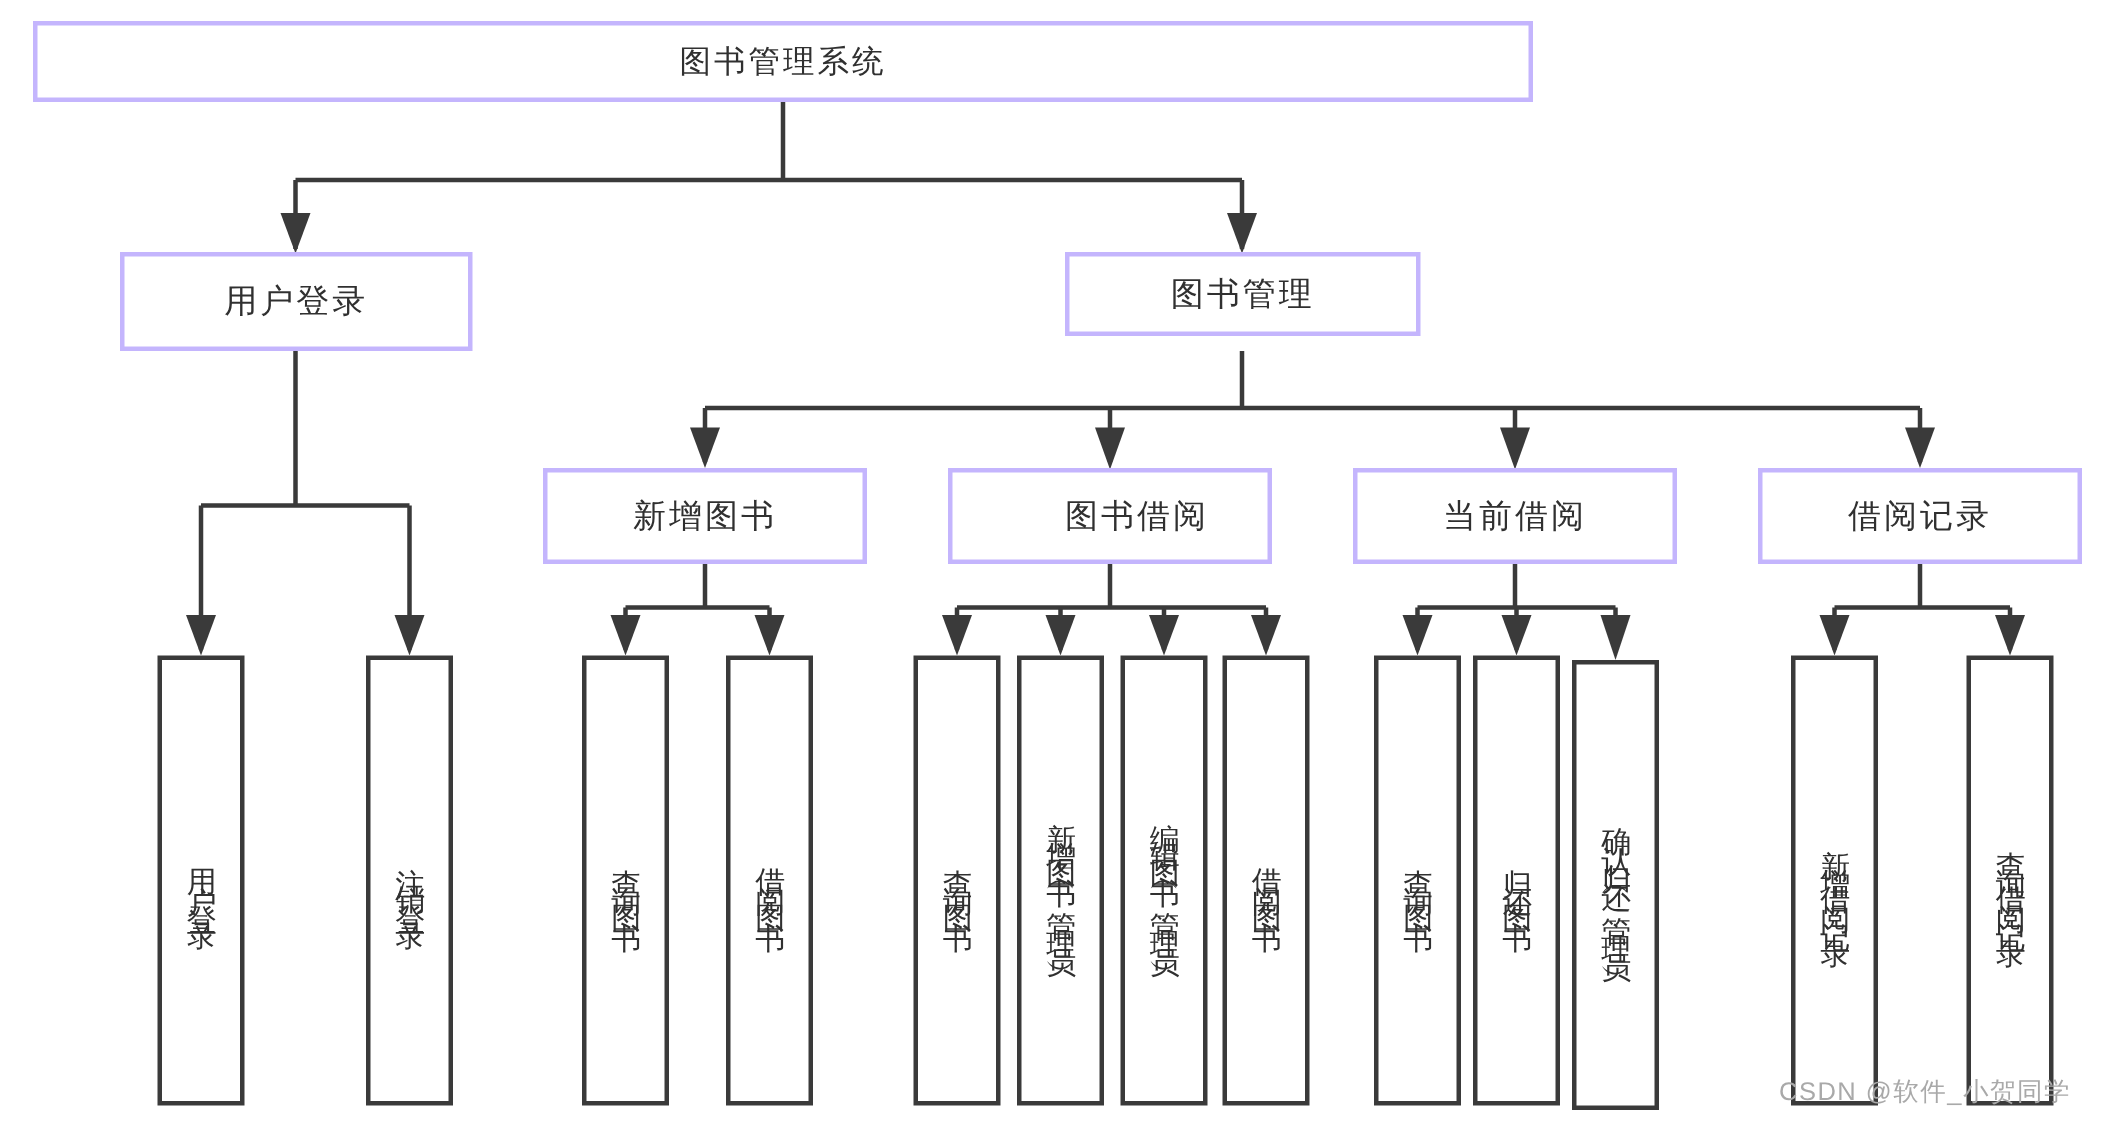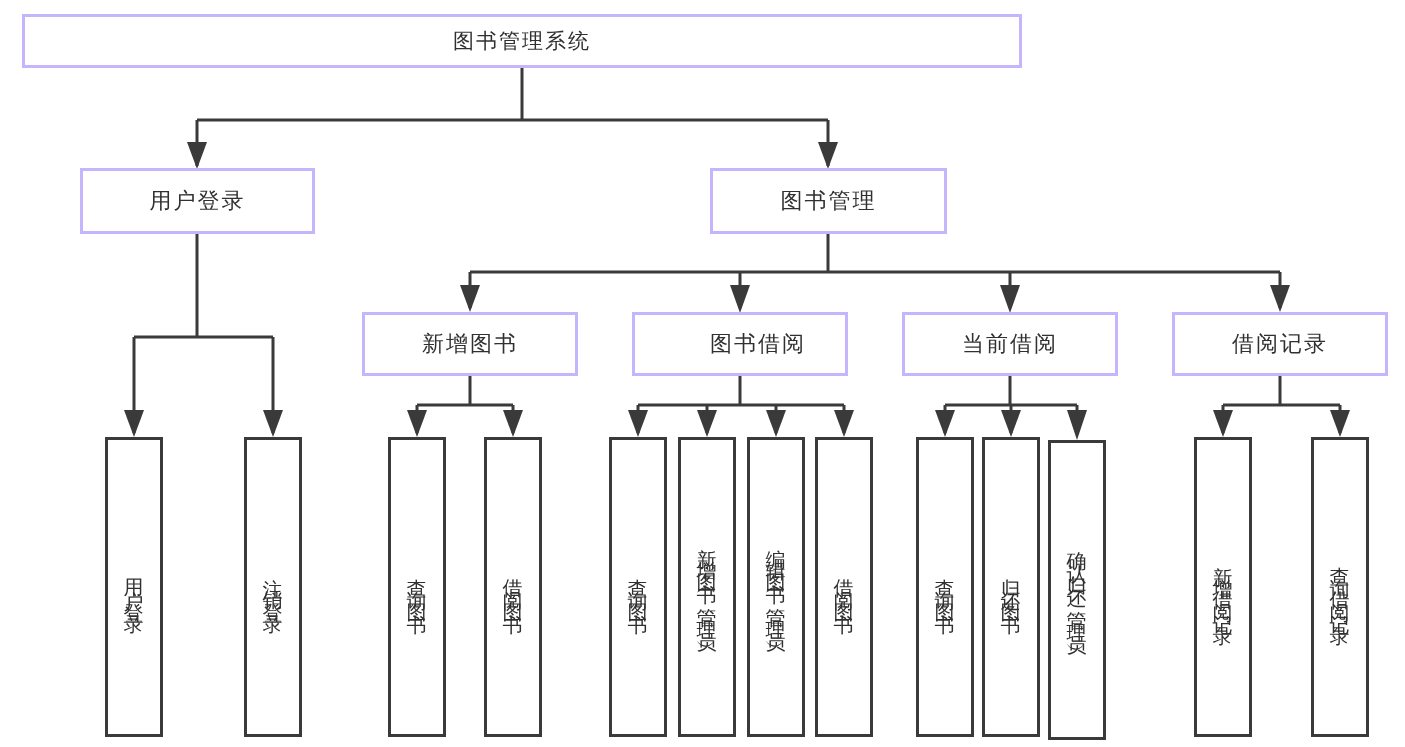--- a/index.html
+++ b/index.html
@@ -104,21 +104,21 @@
     </g>
   </svg>
 
   <div class="hnode root" style="left:22px; top:14px; width:1000px; height:54px;">
     <span class="lbl">图书管理系统</span>
   </div>
 
   <div class="hnode" style="left:80px; top:168px; width:235px; height:66px;">
     <span class="lbl">用户登录</span>
   </div>
-  <div class="hnode" style="left:710px; top:168px; width:237px; height:66px;">
+  <div class="hnode" style="left:710px; top:168px; width:237px; height:56px;">
     <span class="lbl">图书管理</span>
   </div>
 
   <div class="hnode" style="left:362px; top:312px; width:216px; height:64px;">
     <span class="lbl">新增图书</span>
   </div>
   <div class="hnode" style="left:632px; top:312px; width:216px; height:64px;padding-left:36px;">
     <span class="lbl">图书借阅</span>
   </div>
   <div class="hnode" style="left:902px; top:312px; width:216px; height:64px;">
@@ -165,14 +165,15 @@
     <span class="vlbl">确认归还（管理员）</span>
   </div>
 
   <div class="vnode" style="left:1194px;">
     <span class="vlbl">新增借阅记录</span>
   </div>
   <div class="vnode" style="left:1311px;">
     <span class="vlbl">查询借阅记录</span>
   </div>
 
+  <div id="watermark">CSDN @软件_小贺同学</div>
 
 </div>
 
 </body></html>

